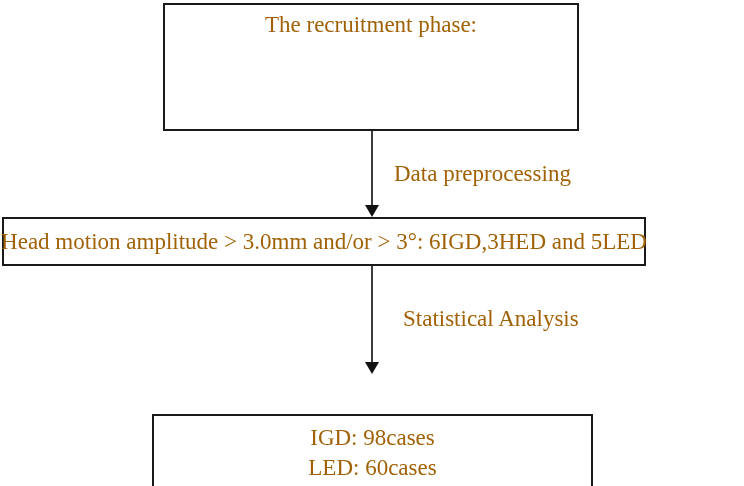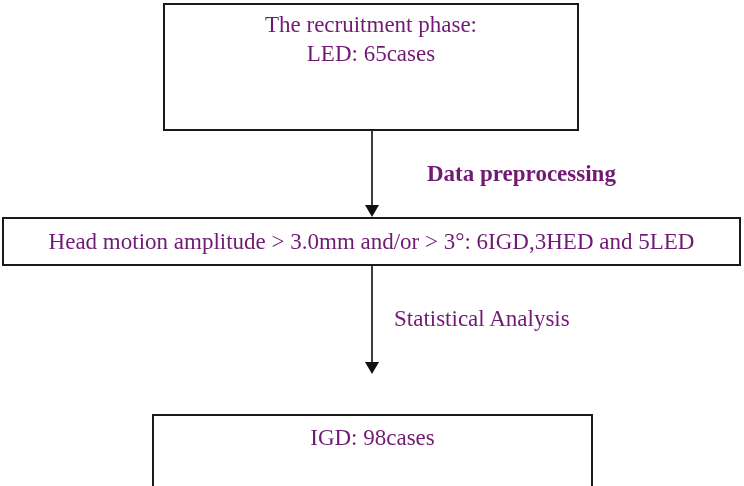--- a/index.html
+++ b/index.html
@@ -6,21 +6,21 @@
     margin: 0;
     padding: 0;
     background: #ffffff;
   }
   .figure {
     position: relative;
     width: 744px;
     height: 486px;
     background: #ffffff;
     font-family: "Liberation Serif", "DejaVu Serif", serif;
-    color: #701a75;
+    color: #a16207;
     overflow: hidden;
   }
   .box {
     position: absolute;
     box-sizing: border-box;
     border: 2px solid #1a1a1a;
     background: #ffffff;
     text-align: center;
   }
   .box-top {
@@ -31,21 +31,21 @@
     padding-top: 5px;
   }
   .box-top .line {
     font-size: 23px;
     line-height: 29px;
     white-space: nowrap;
   }
   .box-middle {
     left: 2px;
     top: 217px;
-    width: 739px;
+    width: 644px;
     height: 49px;
     display: flex;
     align-items: center;
     justify-content: center;
   }
   .box-middle .single-line {
     font-size: 23px;
     white-space: nowrap;
   }
   .box-bottom {
@@ -84,46 +84,46 @@
     height: 0;
     border-left: 7px solid transparent;
     border-right: 7px solid transparent;
     border-top: 12px solid #111111;
   }
   .edge-label {
     position: absolute;
     font-size: 23px;
     white-space: nowrap;
   }
-  .edge-label-1 { left: 427px; top: 161px; font-weight: bold; }
-  .edge-label-2 { left: 394px; top: 306px; }
+  .edge-label-1 { left: 394px; top: 161px; }
+  .edge-label-2 { left: 403px; top: 306px; }
 </style>
 </head>
 <body>
 
 <div class="figure">
 
   <div class="box box-top">
     <div class="line">The recruitment phase:</div>
-    <div class="line">LED: 65cases</div>
   </div>
 
   <div class="arrow arrow-1">
     <div class="arrow-line"></div>
     <div class="arrow-head"></div>
   </div>
   <div class="edge-label edge-label-1">Data preprocessing</div>
 
   <div class="box box-middle">
     <span class="single-line">Head motion amplitude &gt; 3.0mm and/or &gt; 3°: 6IGD,3HED and 5LED</span>
   </div>
 
   <div class="arrow arrow-2">
     <div class="arrow-line"></div>
     <div class="arrow-head"></div>
   </div>
   <div class="edge-label edge-label-2">Statistical Analysis</div>
 
   <div class="box box-bottom">
     <div class="line">IGD: 98cases</div>
+    <div class="line">LED: 60cases</div>
   </div>
 
 </div>
 
 </body></html>

